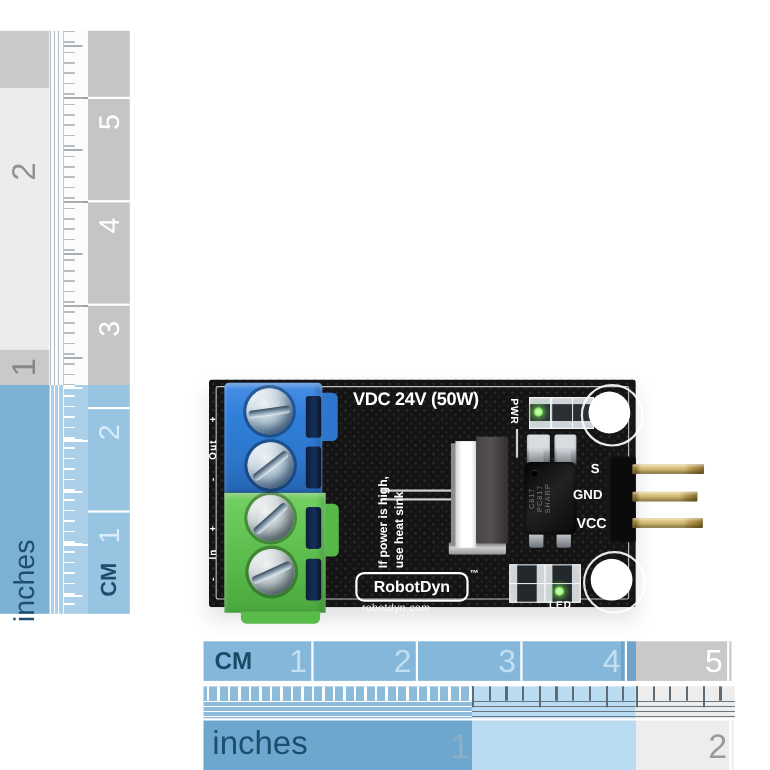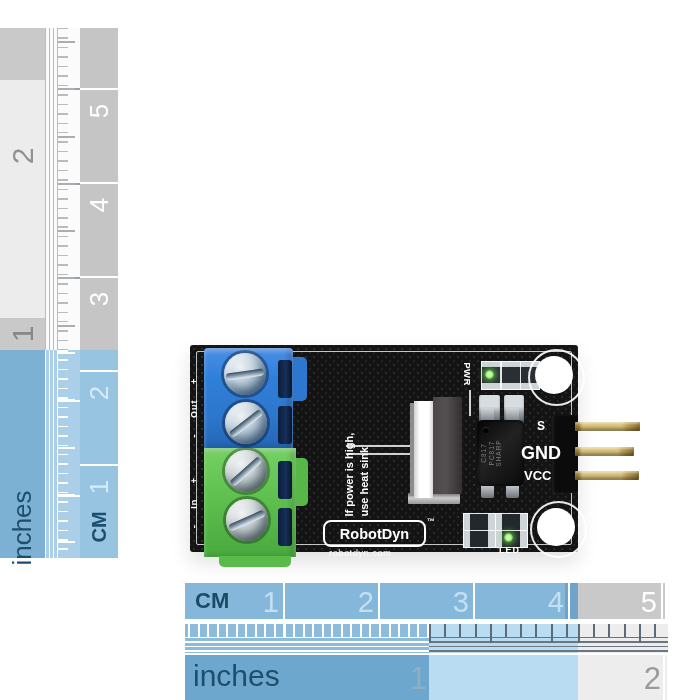--- a/index.html
+++ b/index.html
@@ -242,20 +242,21 @@
     <span class="hr-in-label">inches</span>
     <div class="inum i1">1</div>
     <div class="inum i2">2</div>
     <div class="hr-in-edge"></div>
   </div>
 
   <div class="abs board">
     <div class="silk-border"></div>
 
     <div class="board-title">
+      <div>VDC 24V (50W)</div>
     </div>
 
     <div class="pwr-label">PWR</div>
 
     <div class="edge-label lbl-out">- Out +</div>
     <div class="edge-label lbl-in">- In +</div>
 
     <div class="smd" style="left:291px;top:16px;width:18px;height:27px">
       <div class="led-dot" style="left:3px;top:8px"></div>
     </div>
@@ -310,21 +311,21 @@
   <div class="hole-ring" style="left:528px;top:349px"></div>
   <div class="hole" style="left:535px;top:356px"></div>
   <div class="hole-ring" style="left:530px;top:501px"></div>
   <div class="hole" style="left:537px;top:508px"></div>
 
   <div class="abs pin-header"></div>
   <div class="pin" style="left:575px;top:422px;width:65px"></div>
   <div class="pin" style="left:575px;top:447px;width:59px"></div>
   <div class="pin" style="left:575px;top:471px;width:64px"></div>
   <div class="pin-label" style="left:537px;top:419px;font-size:12px">S</div>
-  <div class="pin-label" style="left:521px;top:443px;font-size:18px">GND</div>
+  <div class="pin-label" style="left:521px;top:443px;font-size:12px">GND</div>
   <div class="pin-label" style="left:524px;top:468px;font-size:13px">VCC</div>
 
   <div class="term wing wing-b"></div>
   <div class="term wing wing-g"></div>
   <div class="term term-blue"></div>
   <div class="term term-green"></div>
   <div class="abs g-tab"></div>
 
   <div class="slot" style="top:360px"></div>
   <div class="slot" style="top:406px"></div>

